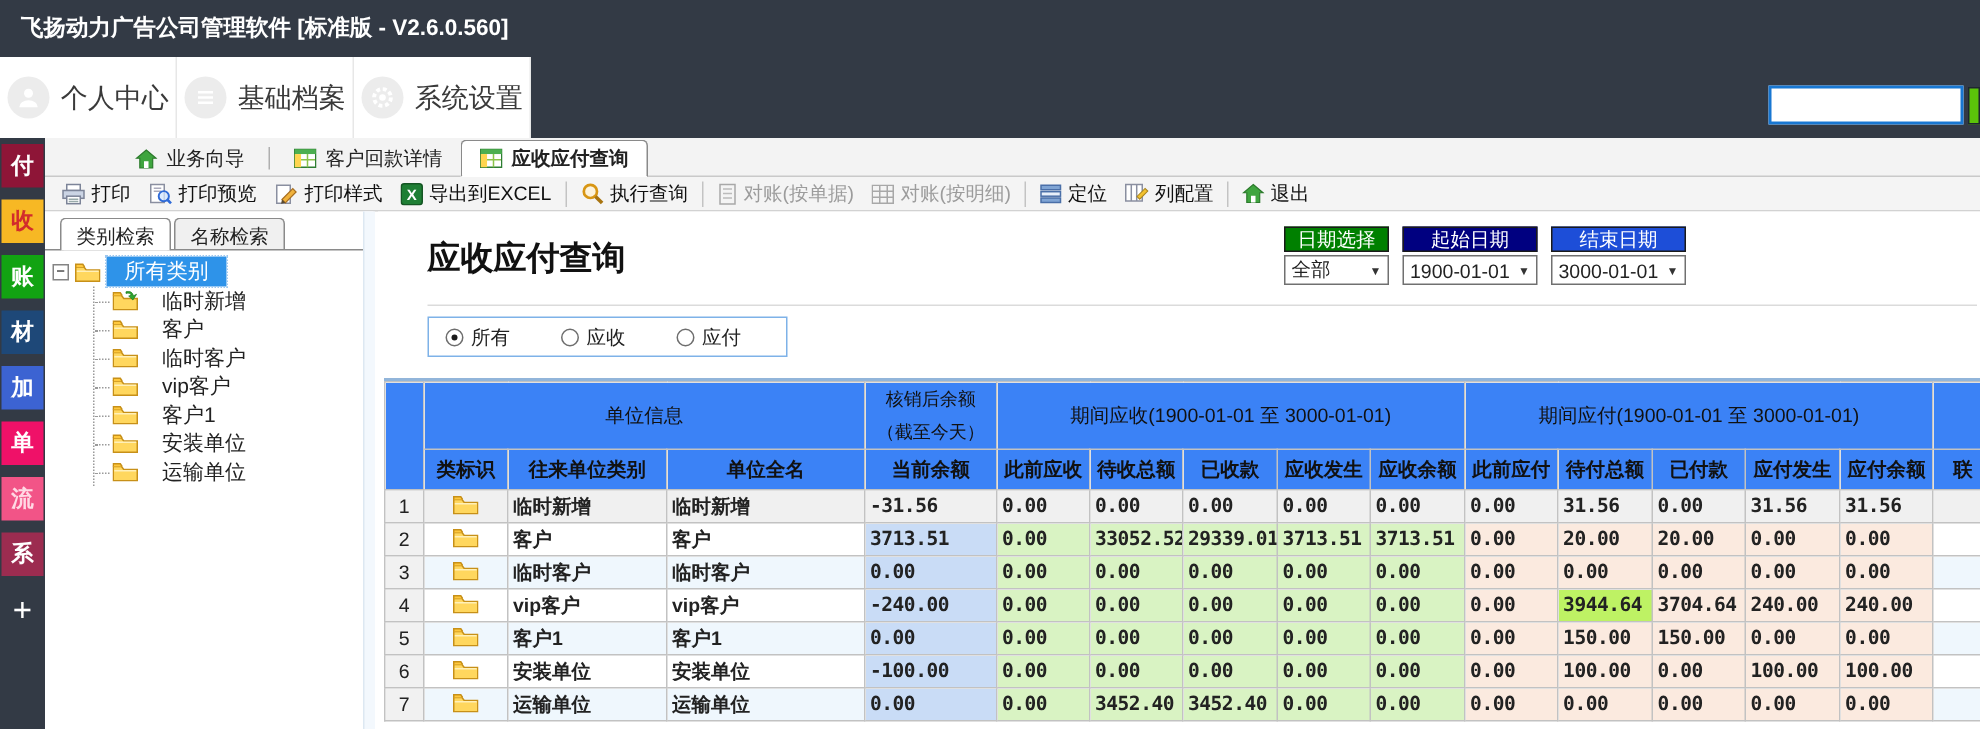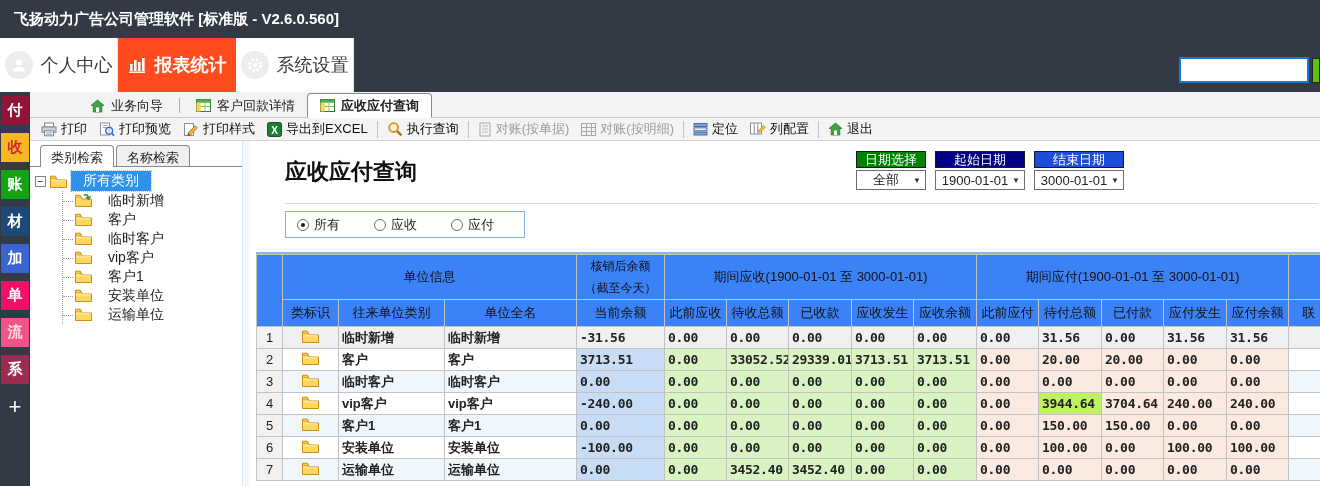--- a/index.html
+++ b/index.html
@@ -64,34 +64,34 @@
   .tree-child::before { content:""; position:absolute; left:0; top:10px; width:10px; border-top:1px dotted #9A9A9A; }
   
   .main { position:absolute; top:141px; left:252px; width:1068px; height:345px; background:#fff; overflow:hidden; }
   .page-title { position:absolute; left:33px; top:16px; font-size:22px; font-weight:bold; color:#111; margin:0; }
   .title-rule { position:absolute; left:33px; right:2px; top:62px; height:1px; background:#DBDBDB; }
   .date-filter { position:absolute; top:10px; right:196px; display:flex; gap:9px; }
   .df-col { display:flex; flex-direction:column; gap:2px; }
   .df-head { height:17px; line-height:16px; text-align:center; color:#fff; font-size:13px; border:1px solid #1A1A1A; }
   .df-select { height:20px; border:1px solid #707070; background:#fff; font-size:13px;
     display:flex; align-items:center; padding:0 4px; cursor:default; }
-  .df-select .val { flex:1; text-align:center; white-space:nowrap; }
+  .df-select .val { flex:1; text-align:left; white-space:nowrap; }
   .df-arrow { font-size:8px; color:#333; flex:none; margin-left:2px; }
   .radio-box { position:absolute; left:33px; top:70px; width:240px; height:27px; border:1px solid #7EB2E8;
     display:flex; align-items:center; padding-left:11px; gap:34px; font-size:13px; background:#fff; }
   .radio { display:flex; align-items:center; gap:5px; cursor:default; }
   .rdot { width:12px; height:12px; border-radius:50%; border:1px solid #6E6E6E; background:#fff; position:relative; flex:none; }
   .radio.checked .rdot::after { content:""; position:absolute; left:3px; top:3px; width:4px; height:4px; border-radius:50%; background:#1A1A1A; }
   
   .grid { position:absolute; left:4px; top:111px; width:1064px; bottom:0; overflow:hidden; border-top:2px solid #92B5DA; }
   table.dg { border-collapse:collapse; table-layout:fixed; width:1072px; }
   .dg th, .dg td { border:1px solid #C2C2C2; overflow:hidden; white-space:nowrap; }
   .dg th { background:#3b82f6; font-weight:normal; font-size:13px; color:#111; padding:0 2px; }
   .dg .th-group { height:32px; }
-  .dg .th-sub { height:27px; }
+  .dg .th-sub { height:27px;font-weight:bold; }
   .dg td { height:22px; font-size:13px; padding:0 3px; background:#fff; }
   .dg .two-line { font-size:12px; line-height:22px; }
   .td-num { background:#F1F1F1 !important; text-align:center; font-size:12px; }
   .td-name { font-weight:bold; }
   .mono { font-family:"DejaVu Sans Mono","Liberation Mono",monospace; font-weight:bold; font-size:12.5px; letter-spacing:-0.3px; }
   .td-folder { text-align:center; }
 </style>
 </head>
 <body>
 
@@ -103,33 +103,33 @@
         <span class="nav-circle">
           <span class="icn">
             <svg width="16" height="16" viewBox="0 0 16 16">
               <circle cx="8" cy="5.2" r="3" fill="#fff"></circle>
               <path d="M1.8 14.5a6.2 4.6 0 0 1 12.4 0z" fill="#fff"></path>
             </svg>
           </span>
         </span>
         <span class="nav-label">个人中心</span>
       </div>
-      <div class="nav-item active">
-        <span class="icn">
-          <svg width="20" height="20" viewBox="0 0 20 20">
-            <g fill="#fff">
-              <rect x="3" y="9" width="2.6" height="7"></rect>
-              <rect x="7" y="5" width="2.6" height="11"></rect>
-              <rect x="11" y="7" width="2.6" height="9"></rect>
-              <rect x="15" y="3" width="2.6" height="13"></rect>
-            </g>
-            <rect x="2" y="16.5" width="16" height="1.4" fill="#fff"></rect>
-          </svg>
+      <div class="nav-item">
+        <span class="nav-circle">
+          <span class="icn">
+            <svg width="16" height="16" viewBox="0 0 16 16">
+              <g stroke="#fff" stroke-width="1.6">
+                <line x1="3" y1="4.5" x2="13" y2="4.5"></line>
+                <line x1="3" y1="8" x2="13" y2="8"></line>
+                <line x1="3" y1="11.5" x2="13" y2="11.5"></line>
+              </g>
+            </svg>
+          </span>
         </span>
-        <span class="nav-label">报表统计</span>
+        <span class="nav-label">基础档案</span>
       </div>
       <div class="nav-item">
         <span class="nav-circle">
           <span class="icn">
             <svg width="18" height="18" viewBox="0 0 18 18">
               <circle cx="9" cy="9" r="5.6" fill="none" stroke="#fff" stroke-width="2.6" stroke-dasharray="2.6 1.8"></circle>
               <circle cx="9" cy="9" r="2.2" fill="#fff"></circle>
             </svg>
           </span>
         </span>

